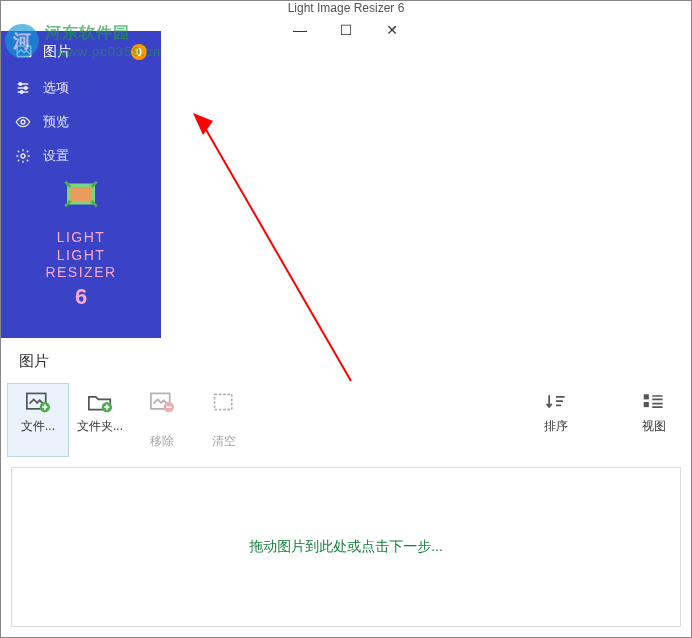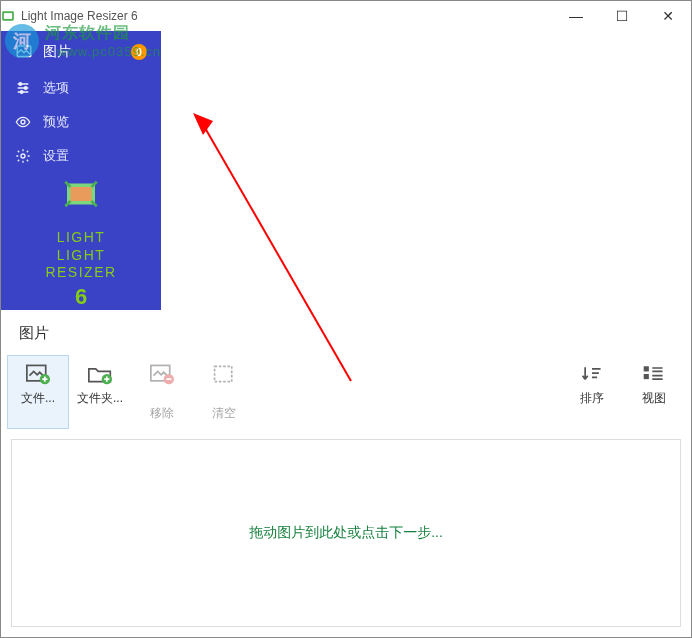--- a/index.html
+++ b/index.html
@@ -1,46 +1,46 @@
 <!DOCTYPE html>
 <html><head>
   <meta charset="utf-8">
   <style>
     * { margin: 0; padding: 0; box-sizing: border-box; font-family: "Microsoft YaHei", "Segoe UI", sans-serif; }
     body { width: 692px; height: 638px; overflow: hidden; background: #fff; position: relative; border: 1px solid #888; }
 
-    .titlebar { height: 30px; display: flex; align-items: center; background: #fff; }
+    .titlebar { height: 30px; display: flex; align-items: center; background: #fff; flex-direction: column; }
     .title-icon { width: 14px; height: 14px; margin-right: 6px; }
     .title-text { font-size: 12px; color: #555; flex: 1; }
     .win-btns { display: flex; }
     .win-btn { width: 46px; height: 30px; display: flex; align-items: center; justify-content: center; font-size: 14px; color: #333; }
 
     .body-area { display: flex; height: calc(100% - 30px); flex-direction: column; }
 
     .sidebar { width: 160px; background: #3a43c5; color: #fff; display: flex; flex-direction: column; position: relative; }
     .side-header { display: flex; align-items: center; padding: 12px 14px 10px; }
     .side-header .hicon { width: 18px; height: 18px; margin-right: 10px; }
     .side-header .htxt { font-size: 14px; font-weight: 500; flex: 1; }
     .badge { background: #ff9800; color: #fff; font-size: 10px; border-radius: 50%; width: 16px; height: 16px; display: flex; align-items: center; justify-content: center; font-weight: bold; }
 
     .side-item { display: flex; align-items: center; padding: 8px 14px; font-size: 13px; color: #e3e6ff; cursor: pointer; }
     .side-item .sicon { width: 16px; height: 16px; margin-right: 12px; opacity: .9; }
 
-    .side-brand { margin-top: auto; text-align: center; color: #84cc16; }
+    .side-brand { margin-top: auto; padding-bottom: 28px; text-align: center; color: #f9a8d4; }
     .brand-logo { width: 42px; height: 42px; margin: 0 auto 10px; }
     .brand-txt { font-size: 14px; letter-spacing: 1.5px; line-height: 1.25; font-weight: 300; }
     .brand-num { font-size: 22px; font-weight: 600; margin-top: 2px; }
 
     .content { flex: 1; display: flex; flex-direction: column; background: #fff; }
     .content-title { padding: 14px 18px 4px; font-size: 15px; color: #2e2e2e; }
 
     .toolbar { display: flex; padding: 8px 6px 6px; align-items: flex-start; }
     .tb-left { display: flex; }
     .tb-spacer { flex: 1; }
-    .tb-right { display: flex; }
+    .tb-right { display: flex; gap: 36px; }
 
     .tb-btn { width: 62px; display: flex; flex-direction: column; align-items: center; padding: 6px 2px; cursor: pointer; border: 1px solid transparent; }
     .tb-btn.active { background: #eaf3fb; border-color: #b9d7ee; }
     .tb-btn.disabled { opacity: .45; cursor: default; gap: 15px; }
     .tb-btn .ticon { width: 28px; height: 24px; margin-bottom: 4px; position: relative; }
     .tb-btn .tlabel { font-size: 12px; color: #333; }
 
     .droparea { flex: 1; margin: 4px 10px 10px; border: 1px solid #ddd; display: flex; align-items: center; justify-content: center; }
     .drop-txt { font-size: 14px; color: #15803d; }
 

